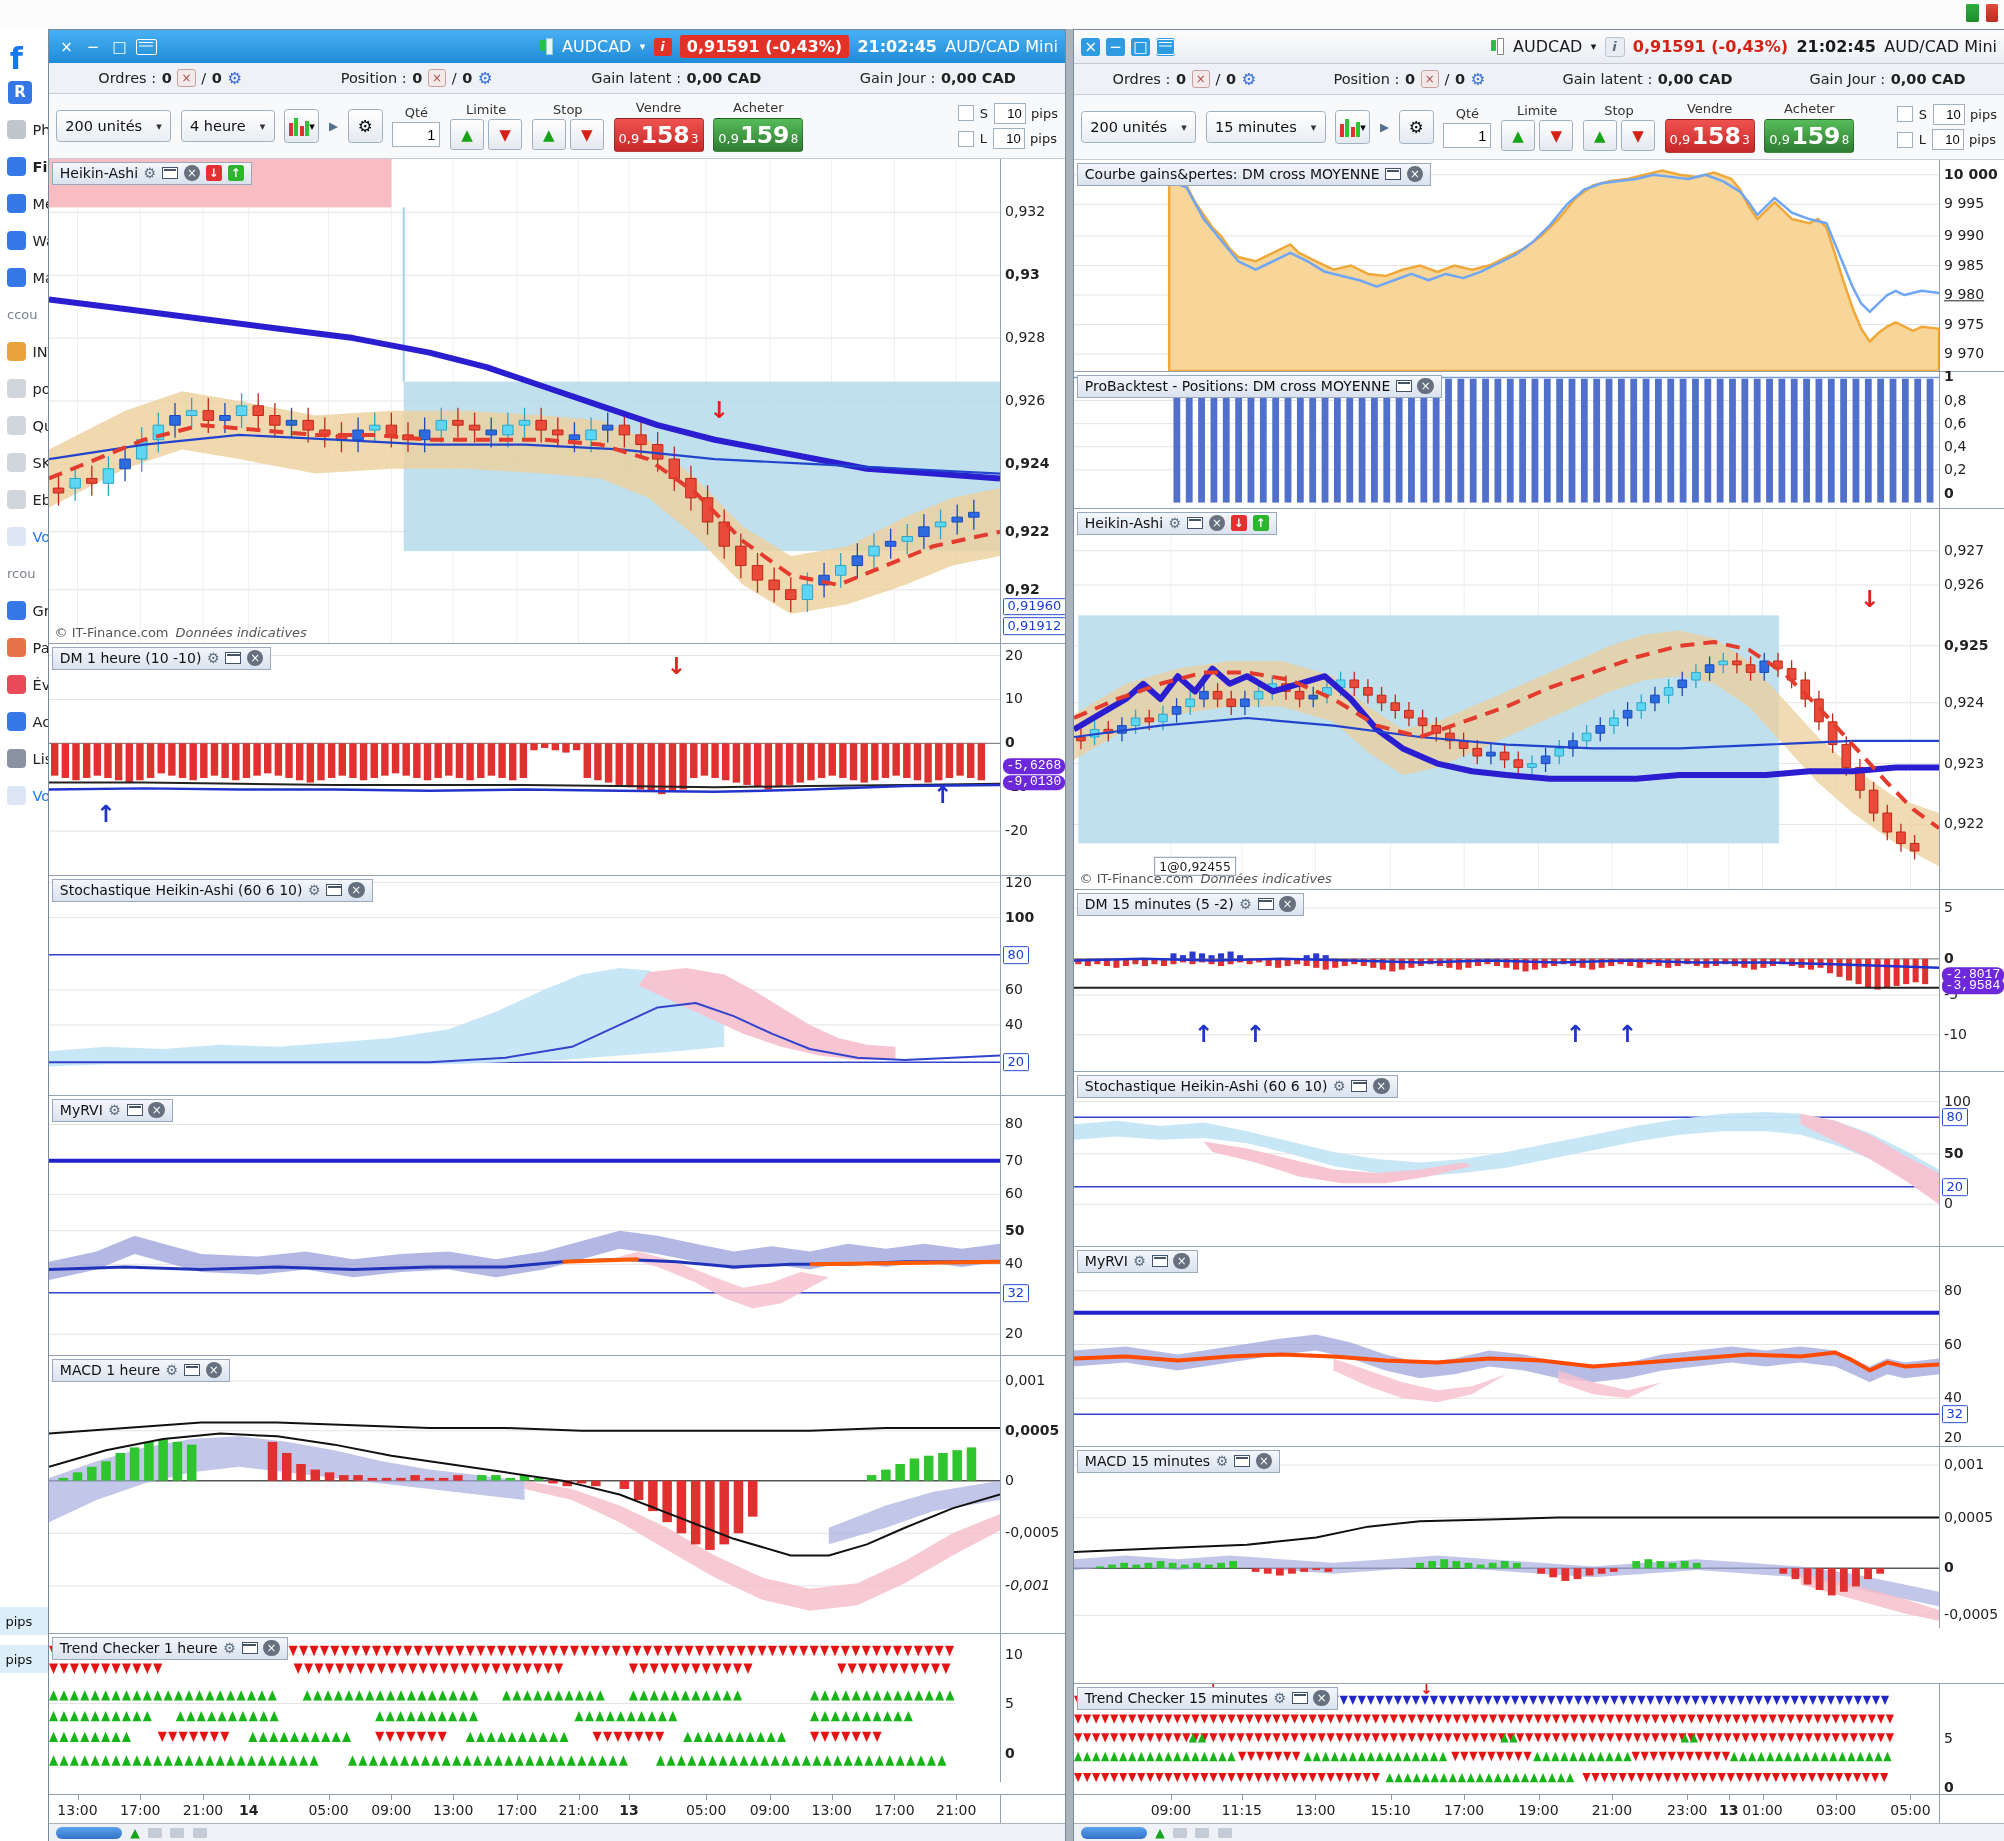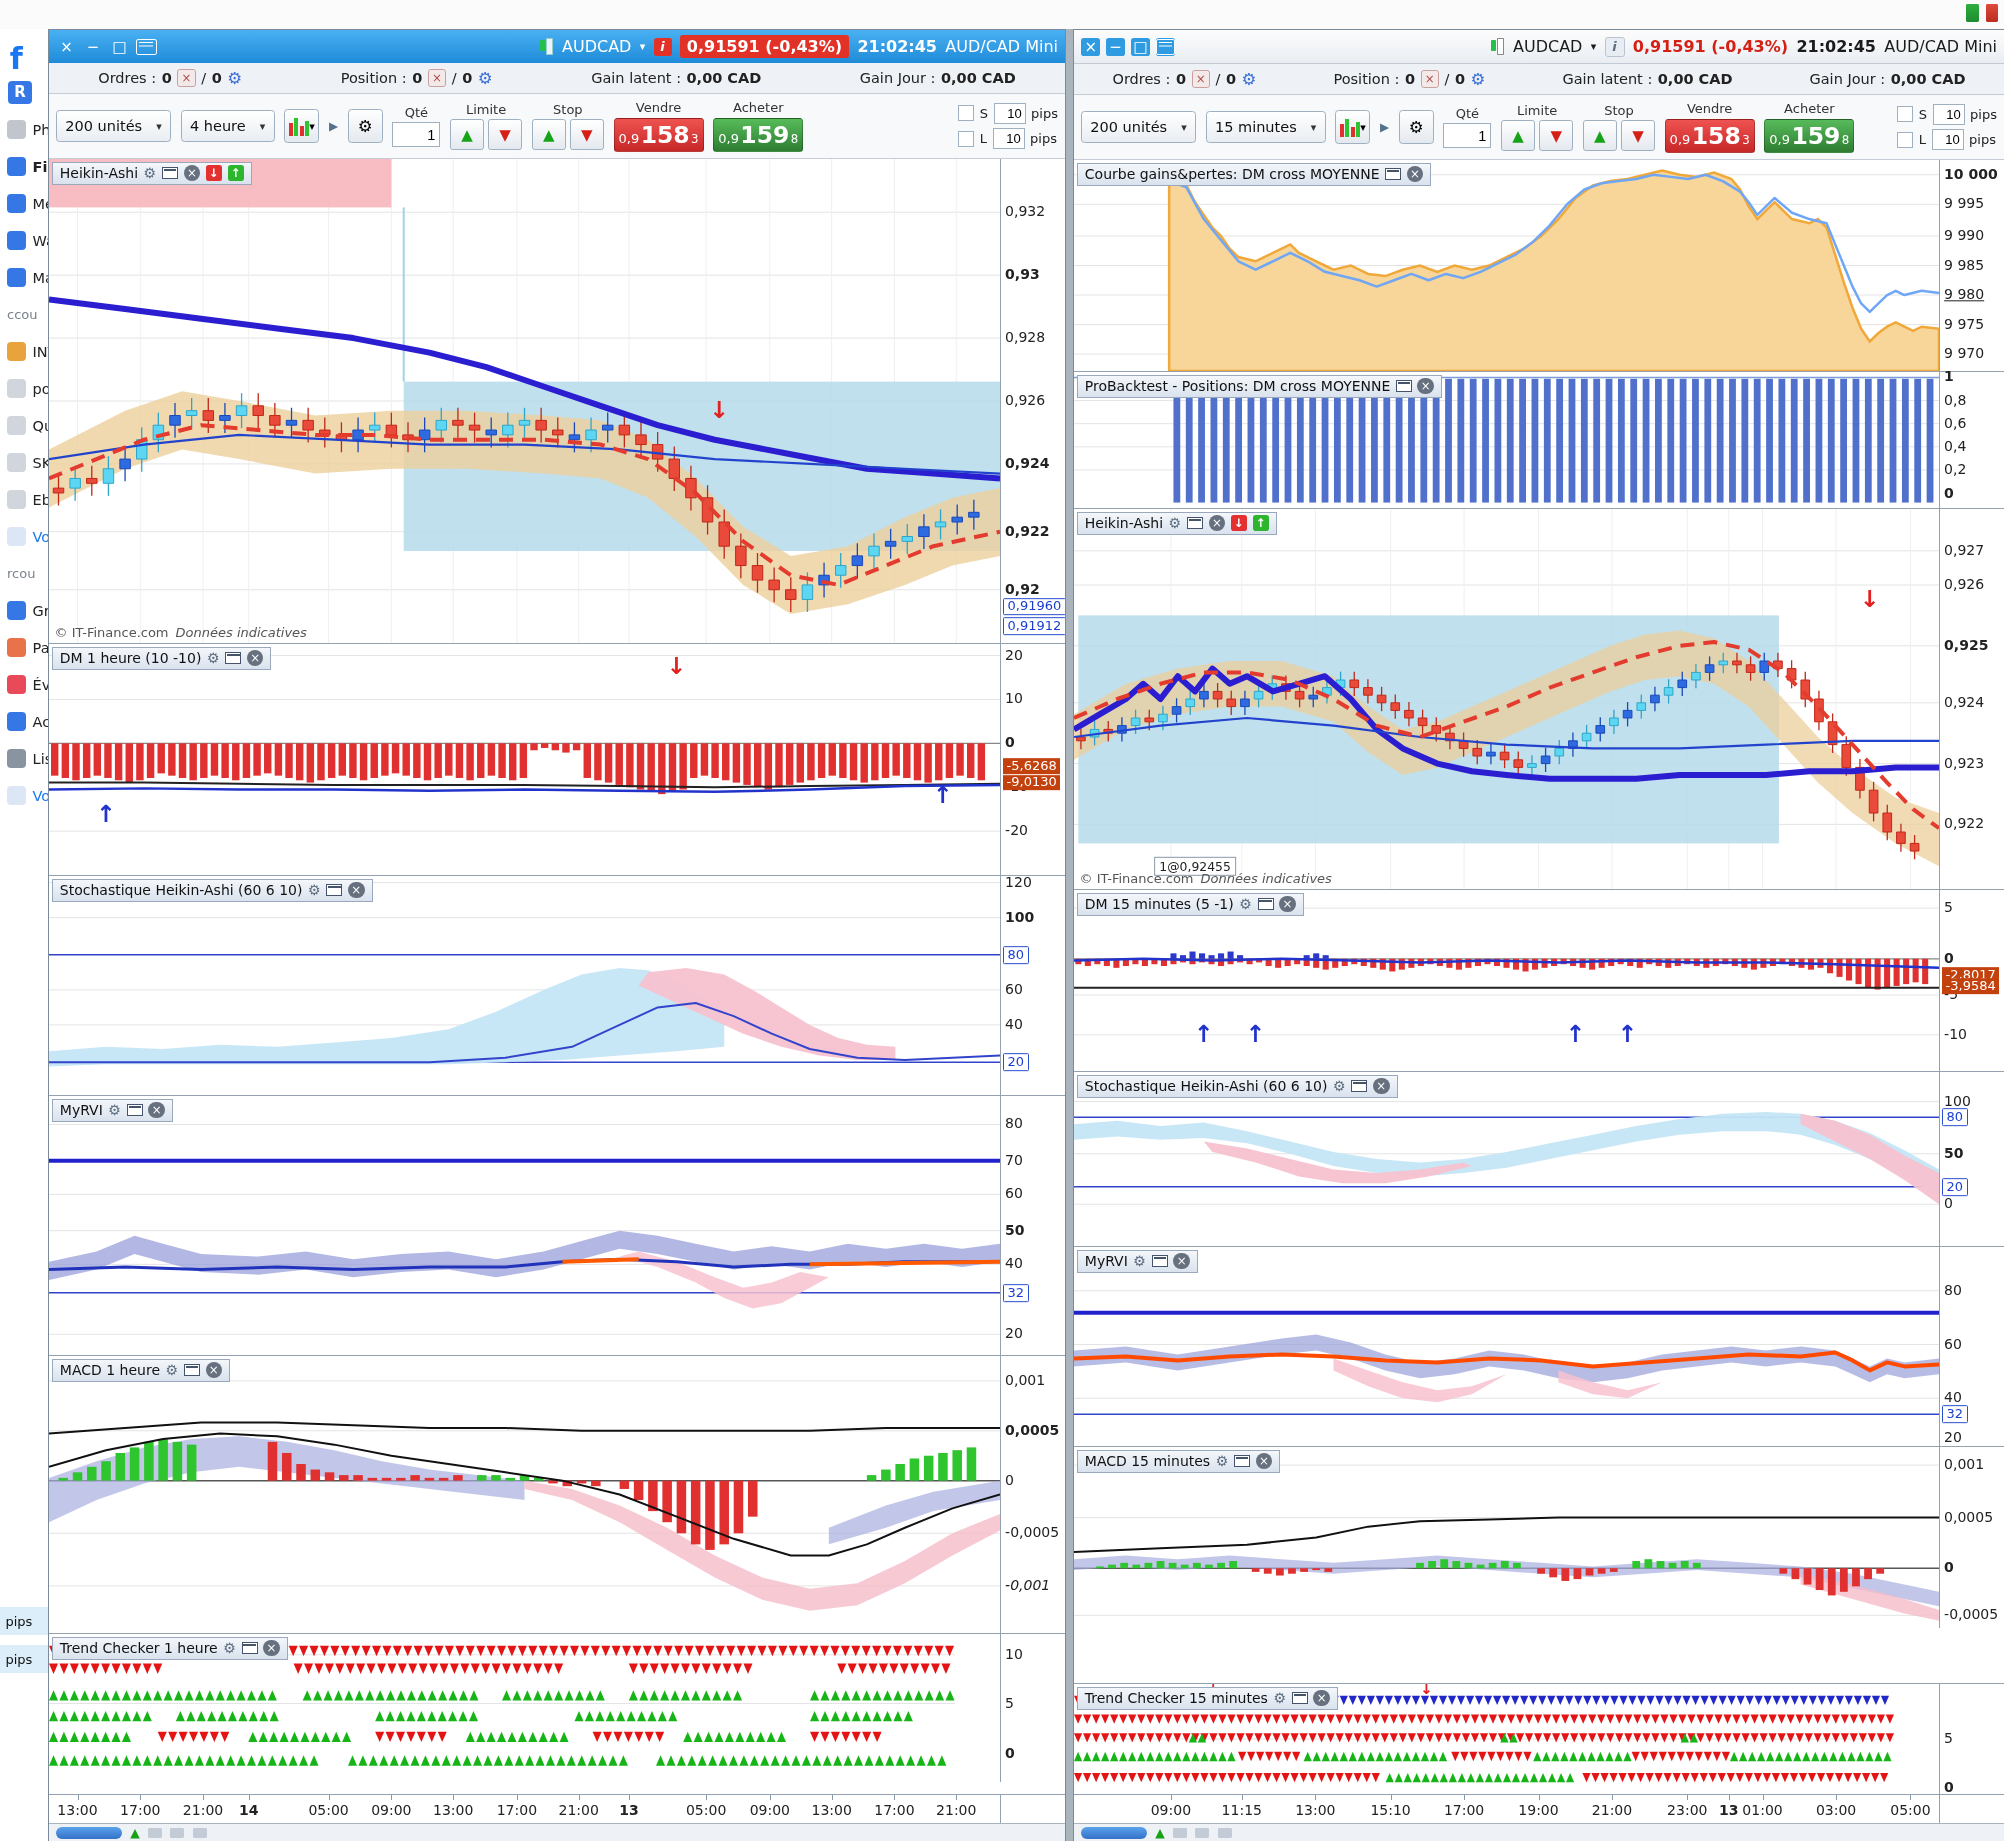--- a/index.html
+++ b/index.html
@@ -92,21 +92,21 @@
   .charts{flex:1;display:flex;flex-direction:column;overflow:hidden;}
   .panel{position:relative;display:flex;border-top:0.7px solid #93a1b1;box-sizing:border-box;}
   .panel:first-child{border-top:none;}
   .panel:last-child{flex:1;gap:45px;}
   .plotwrap{position:relative;flex:1;overflow:hidden;background:#fff;}
   svg.plot{position:absolute;left:0;top:0;width:100%;height:100%;display:block;}
   .axis{flex:0 0 64px;border-left:0.7px solid #93a1b1;position:relative;font-size:14px;color:#222;background:#fff;}
   .axlab{position:absolute;left:4.1px;transform:translateY(-50%);white-space:nowrap;line-height:1.1;}
   .axlab.b{font-weight:bold;}
   .axlab.bx{border:0.7px solid #2a4fd0;color:#1a3fd0;background:#fff;padding:0.7px 3.5px;border-radius:1.4px;font-size:13px;left:2.1px;}
-  .axlab.rx{background:#c2410c;color:#fff;padding:0.7px 3.5px;border-radius:0;font-size:13px;left:2.1px;}
+  .axlab.rx{background:#6d28d9;color:#fff;padding:0.7px 3.5px;border-radius:7px;font-size:13px;left:2.1px;font-family:Liberation Mono, monospace;}
   .phead{position:absolute;top:2.8px;left:2.8px;z-index:6;display:flex;align-items:center;gap:5.5px;
          background:linear-gradient(#f4f7fb,#d9e2ee);border:0.7px solid #9aa8bc;padding:2.1px 7px;font-size:14px;color:#111;}
   .ph-ic{display:inline-flex;align-items:center;justify-content:center;cursor:pointer;}
   .ph-wrench{color:#5b6c7e;font-size:14.5px;}
   .ph-dup{width:14px;height:10.4px;border:1.4px solid #45536b;position:relative;background:#fff;}
   .ph-dup::before{content:"";position:absolute;left:0.7px;right:0.7px;top:0.7px;height:2.1px;background:#45536b;}
   .ph-close{width:16.6px;height:16.6px;border-radius:50%;background:#66707e;color:#fff;font-size:11.8px;}
   .ph-dn{width:16.6px;height:16.6px;border-radius:2.8px;background:#e43030;color:#fff;font-size:11.8px;font-weight:bold;}
   .ph-up{width:16.6px;height:16.6px;border-radius:2.8px;background:#2eb52e;color:#fff;font-size:11.8px;font-weight:bold;}
   .ov-arrow{position:absolute;font-weight:bold;transform:translate(-50%,-50%);z-index:5;line-height:1;}
@@ -1760,21 +1760,21 @@
               <rect x="16.65" y="35" width="0.7" height="3" fill="#2a38cc"></rect>
               <rect x="17.75" y="34" width="0.7" height="4" fill="#2a38cc"></rect>
               <rect x="18.85" y="36" width="0.7" height="2" fill="#2a38cc"></rect>
               <rect x="26.549999999999997" y="36" width="0.7" height="2" fill="#2a38cc"></rect>
               <rect x="27.65" y="35" width="0.7" height="3" fill="#2a38cc"></rect>
               <rect x="28.749999999999996" y="36" width="0.7" height="2" fill="#2a38cc"></rect>
               <polyline points="0,54 100,54" fill="none" stroke="#222" stroke-width="2" vector-effect="non-scaling-stroke" stroke-linejoin="round"></polyline>
               <polyline points="0,39 8,38 16,39 24,38 32,39 40,40 48,39 56,40 64,39 72,40 80,40 88,41 94,42 100,43" fill="none" stroke="#2233cc" stroke-width="2.5" vector-effect="non-scaling-stroke" stroke-linejoin="round"></polyline>
             </svg>
             <div class="phead">
-              <span>DM 15 minutes (5 -1)</span>
+              <span>DM 15 minutes (5 -2)</span>
               <span class="ph-ic ph-wrench">⚙</span>
               <span class="ph-ic ph-dup"></span>
               <span class="ph-ic ph-close">×</span>
             </div>
             <span class="ov-arrow" style="left: 15%; top: 80%; color: rgb(34, 51, 204); font-size: 23.5px;">↑</span>
             <span class="ov-arrow" style="left: 21%; top: 80%; color: rgb(34, 51, 204); font-size: 23.5px;">↑</span>
             <span class="ov-arrow" style="left: 58%; top: 80%; color: rgb(34, 51, 204); font-size: 23.5px;">↑</span>
             <span class="ov-arrow" style="left: 64%; top: 80%; color: rgb(34, 51, 204); font-size: 23.5px;">↑</span>
           </div>
           <div class="axis">

